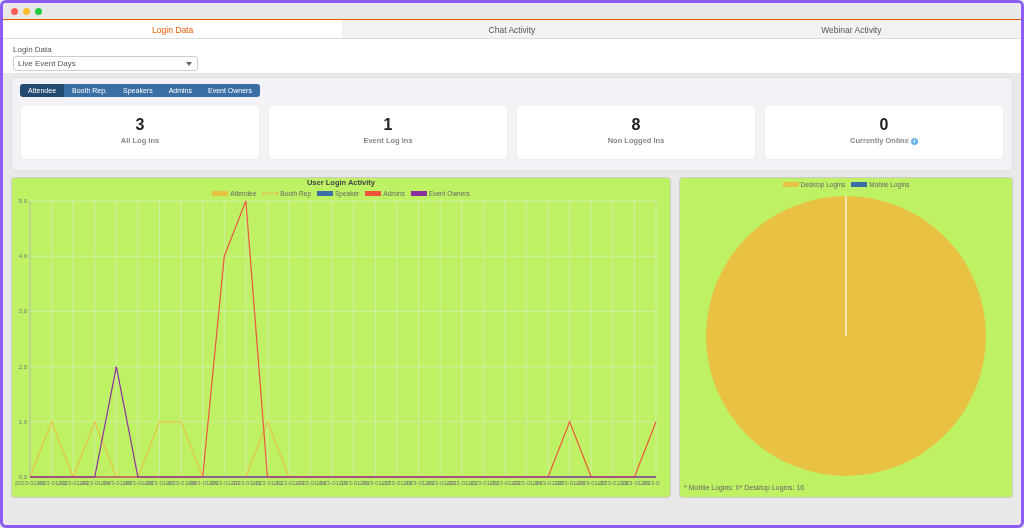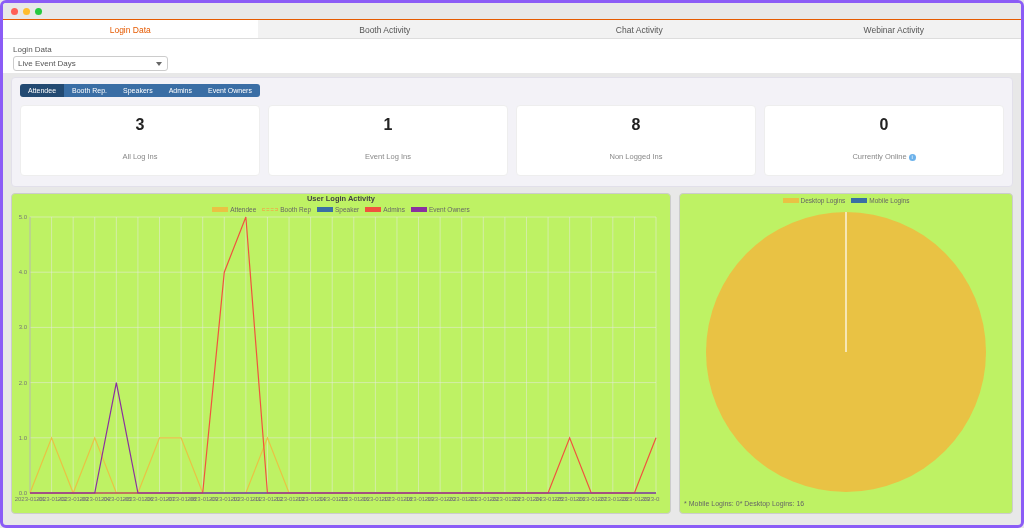--- a/index.html
+++ b/index.html
@@ -11,36 +11,36 @@
   .dot.red { background: #ff5f56; }
   .dot.yellow { background: #ffbd2e; }
   .dot.green { background: #27c93f; }
   
   .tabs { display: flex; background: #f2f2f2; border-top: 1px solid #e55a00; border-bottom: 1px solid #ddd; height: 20px; }
   .tab { flex: 1; text-align: center; line-height: 20px; font-size: 8.5px; color: #555; cursor: pointer; }
   .tab.active { background: #fff; color: #e55a00; font-weight: 500; }
   
   .content { background: #fff; padding: 6px 10px 2px 10px; }
   .sel-label { font-size: 8px; color: #555; display: block; margin-bottom: 2px; }
-  .sel-wrap { position: relative; width: 155px; }
+  .sel-wrap { position: relative; width: 185px; }
   .sel { width: 100%; border: 1px solid #ccc; border-radius: 3px; padding: 2px 16px 2px 4px; font-size: 8px; color: #555; background: #fff; appearance: none; }
   .sel-wrap::after { content: ""; position: absolute; right: 6px; top: 6px; border-left: 3px solid transparent; border-right: 3px solid transparent; border-top: 4px solid #666; pointer-events: none; }
   
   .panel { background: #f3f2f7; border: 1px solid #e2e0ea; border-radius: 4px; margin: 4px 8px 0 8px; padding: 6px 8px 10px 8px; }
   
   .pill-row { display: flex; }
   .pill { font-size: 7px; padding: 3px 8px; color: #fff; cursor: pointer; background: #3a6ea5; }
   .pill:first-child { border-top-left-radius: 3px; border-bottom-left-radius: 3px; }
   .pill:last-child { border-top-right-radius: 3px; border-bottom-right-radius: 3px; }
   .pill.active { background: #234a72; }
   
   .stat-cards { display: flex; gap: 8px; margin-top: 8px; }
   .card { flex: 1; background: #fff; border: 1px solid #eee; border-radius: 4px; text-align: center; padding: 10px 0 14px 0; }
   .card-num { font-size: 16px; font-weight: 700; color: #222; }
-  .card-lbl { font-size: 7.5px; color: #888; margin-top: 18px; }
+  .card-lbl { font-size: 7.5px; color: #888; margin-top: 2px; font-weight: bold; }
   .info-icon { display: inline-block; width: 7px; height: 7px; border-radius: 50%; background: #6cb2eb; color: #fff; font-size: 6px; line-height: 7px; margin-left: 2px; }
   
   .chart-row { display: flex; gap: 8px; margin: 6px 8px 0 8px; }
   .chart-box { background: #bef264; border: 1px solid #ccc; border-radius: 4px; padding: 0; }
   .chart-left { flex: 0 0 660px; position: relative; }
   .chart-right { flex: 1; position: relative; }
   
   .chart-title { text-align: center; font-size: 7.5px; font-weight: 600; color: #444; }
   .legend { display: flex; justify-content: center; gap: 6px; margin-top: 3px; font-size: 6.5px; color: #666; flex-wrap: wrap; }
   .legend-item { display: flex; align-items: center; gap: 2px; }
@@ -61,21 +61,20 @@
 
 <div class="window">
   <div class="titlebar">
     <span class="dot red"></span>
     <span class="dot yellow"></span>
     <span class="dot green"></span>
   </div>
 
   <div class="tabs">
     <div class="tab active">Login Data</div>
-    <div class="tab">Booth Activity</div>
     <div class="tab">Chat Activity</div>
     <div class="tab">Webinar Activity</div>
   </div>
 
   <div class="content">
     <span class="sel-label">Login Data</span>
     <div class="sel-wrap">
       <select class="sel">
         <option>Live Event Days</option>
       </select>

